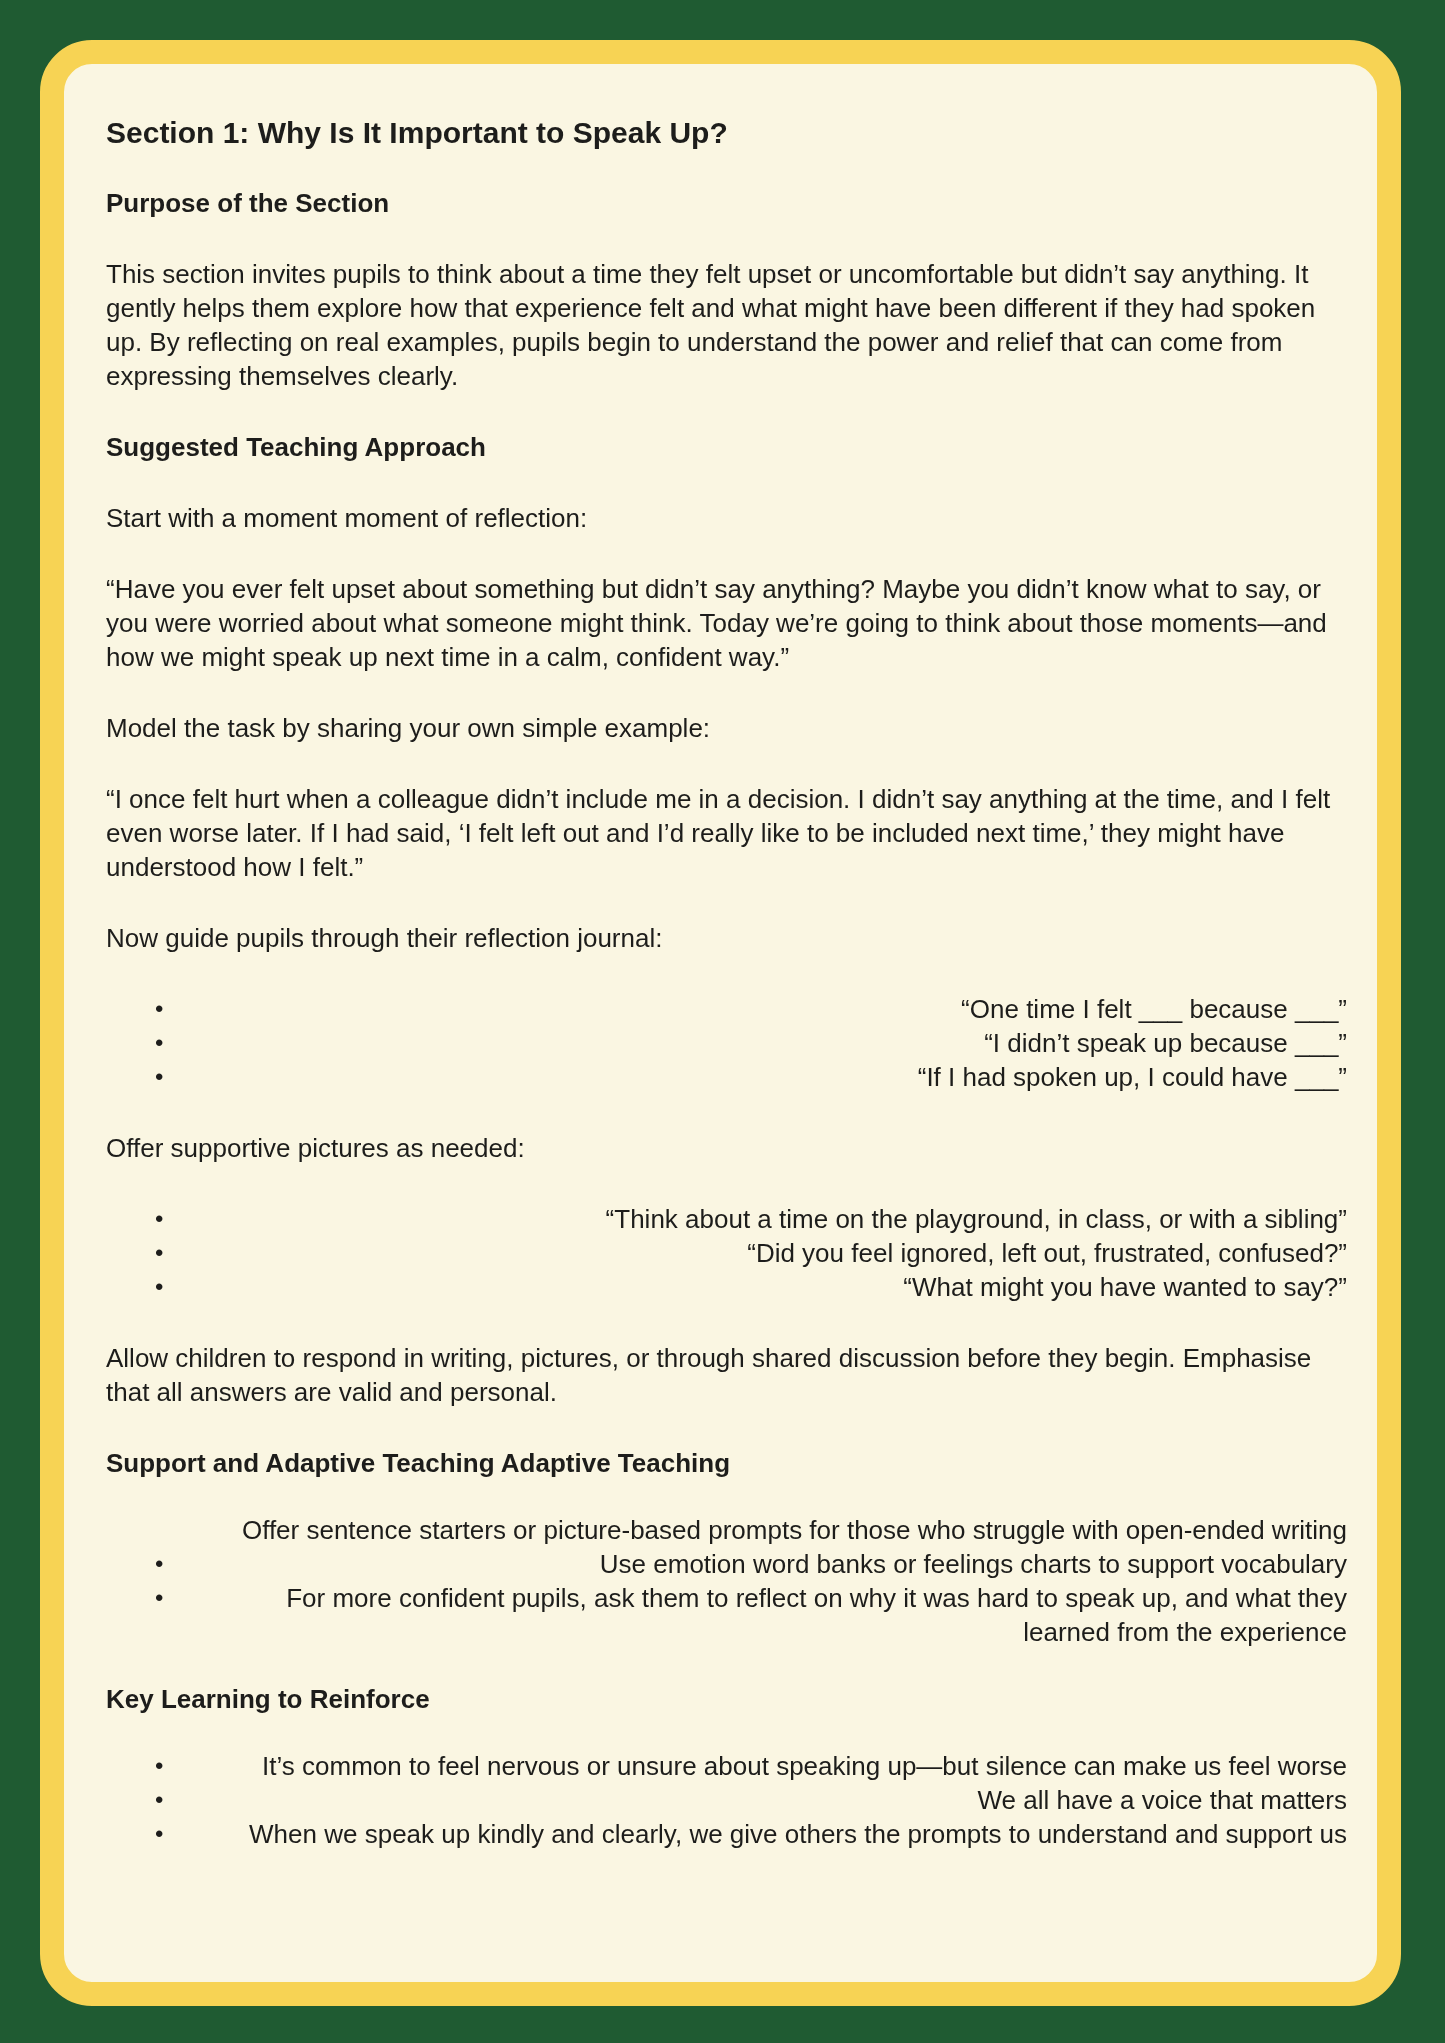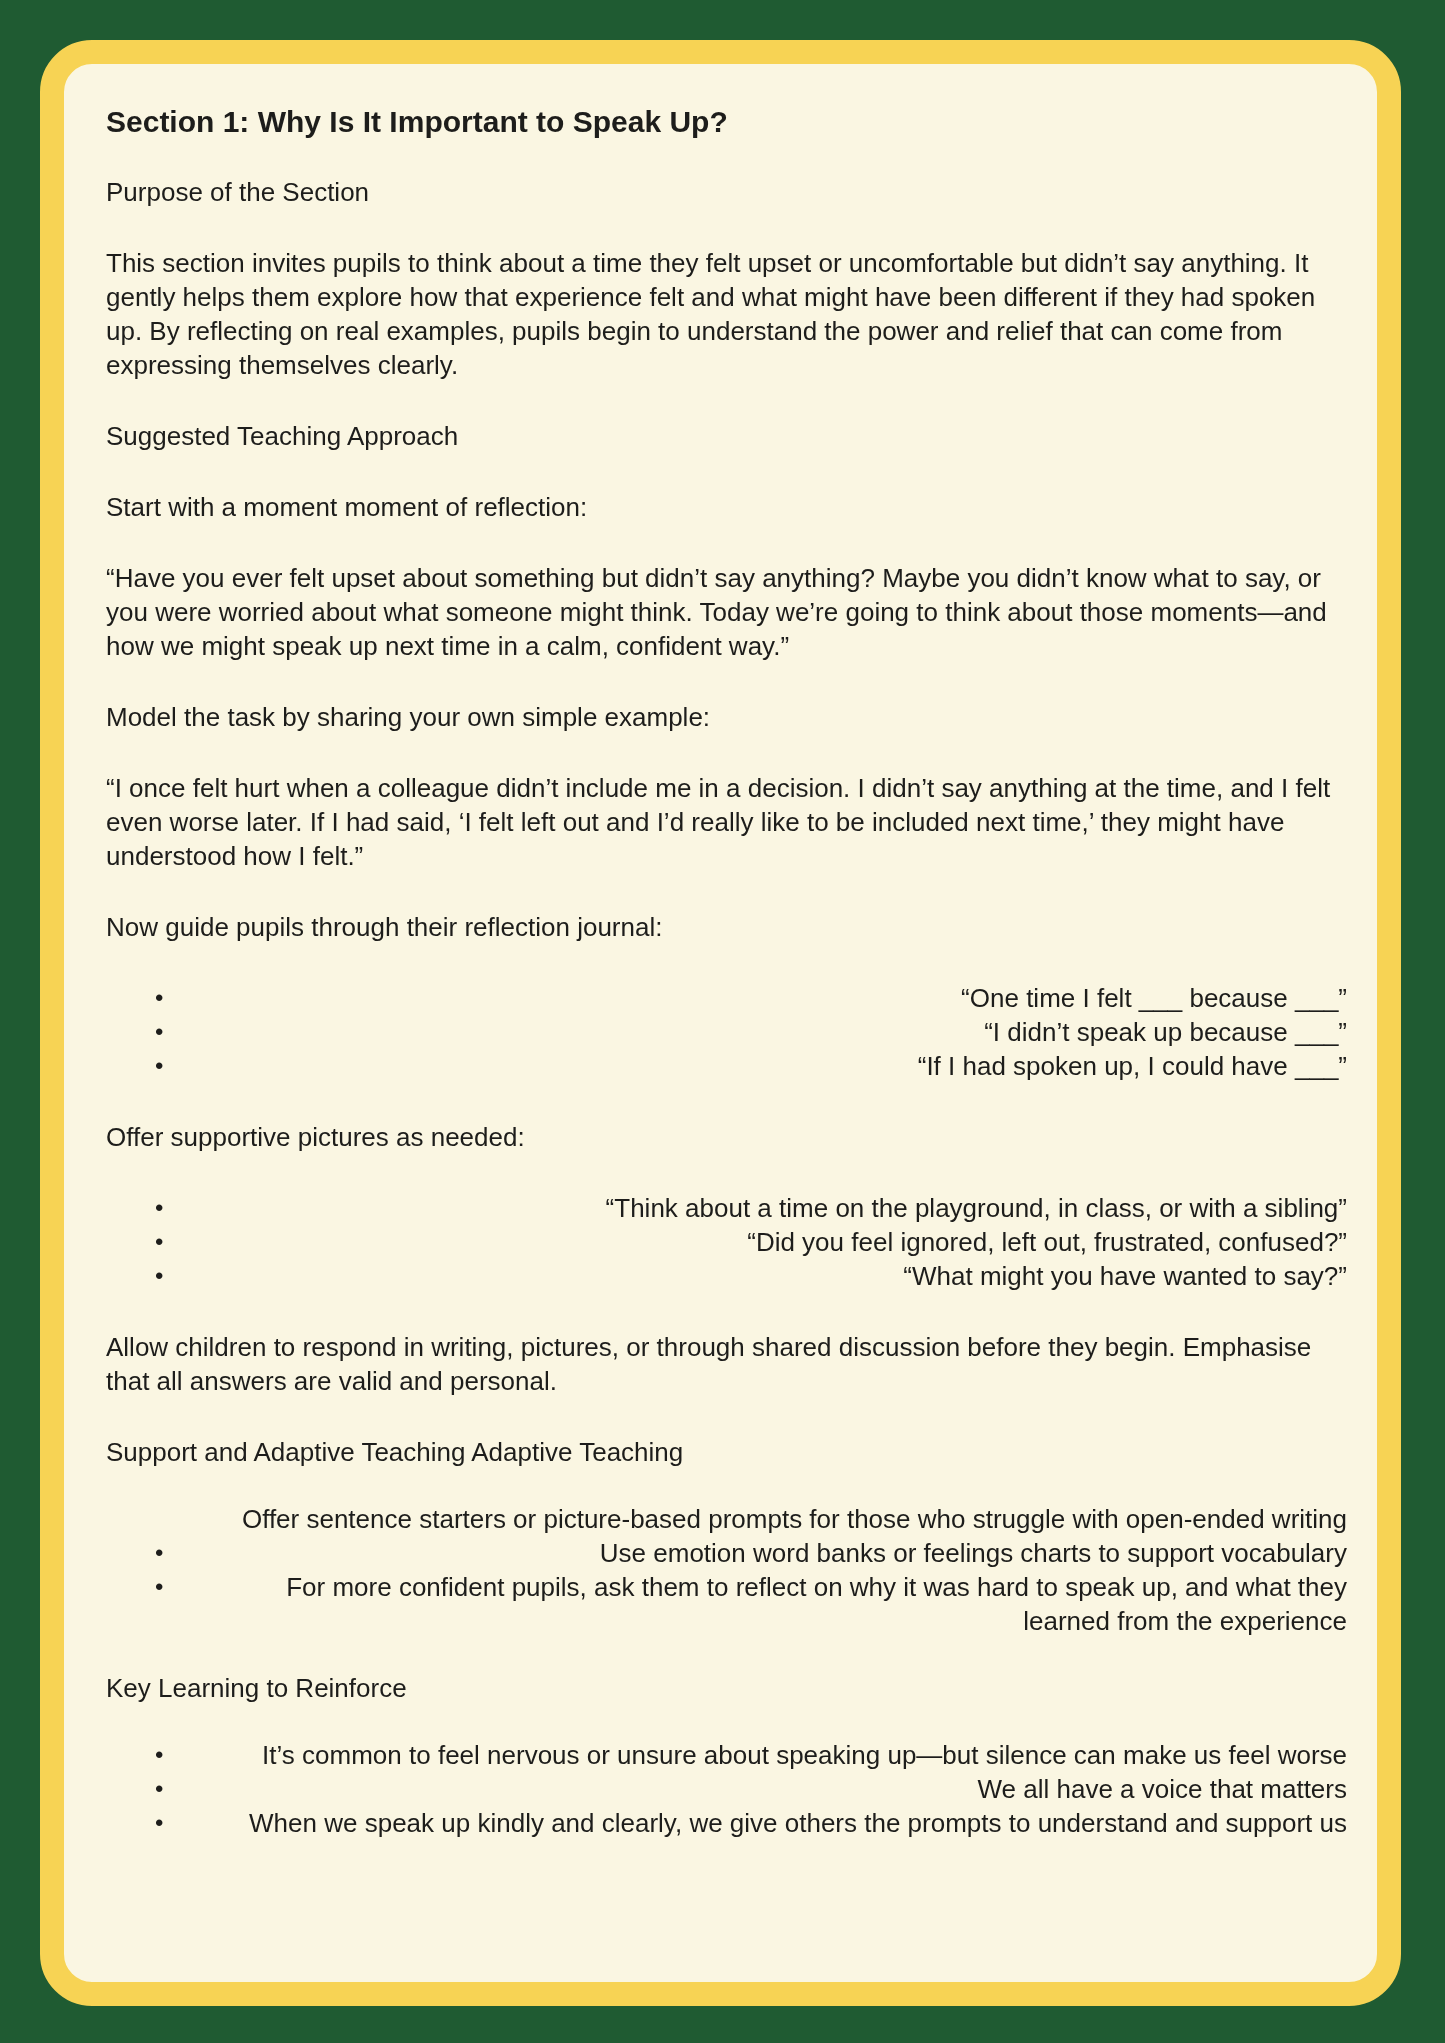--- a/index.html
+++ b/index.html
@@ -19,33 +19,33 @@
   .card {
     position: absolute;
     left: 40px;
     top: 40px;
     right: 44px;
     bottom: 37px;
     background: #FAF6E2;
     border: 24px solid #F7D354;
     border-radius: 52px;
     box-sizing: border-box;
-    padding: 38px 30px 40px 42px;
+    padding: 49px 30px 40px 42px;
     overflow: hidden;
   }
   .doc-title {
     font-size: 30px;
     line-height: 40px;
     font-weight: bold;
     margin: 0 0 30px 0;
   }
   .sec-heading {
     font-size: 26px;
     line-height: 34px;
-    font-weight: normal;
+    font-weight: bold;
     margin: 33px 0;
   }
   .para {
     font-size: 26px;
     line-height: 34px;
     margin: 37px 0;
     max-width: 1245px;
   }
   ul.bullets {
     list-style: none;

